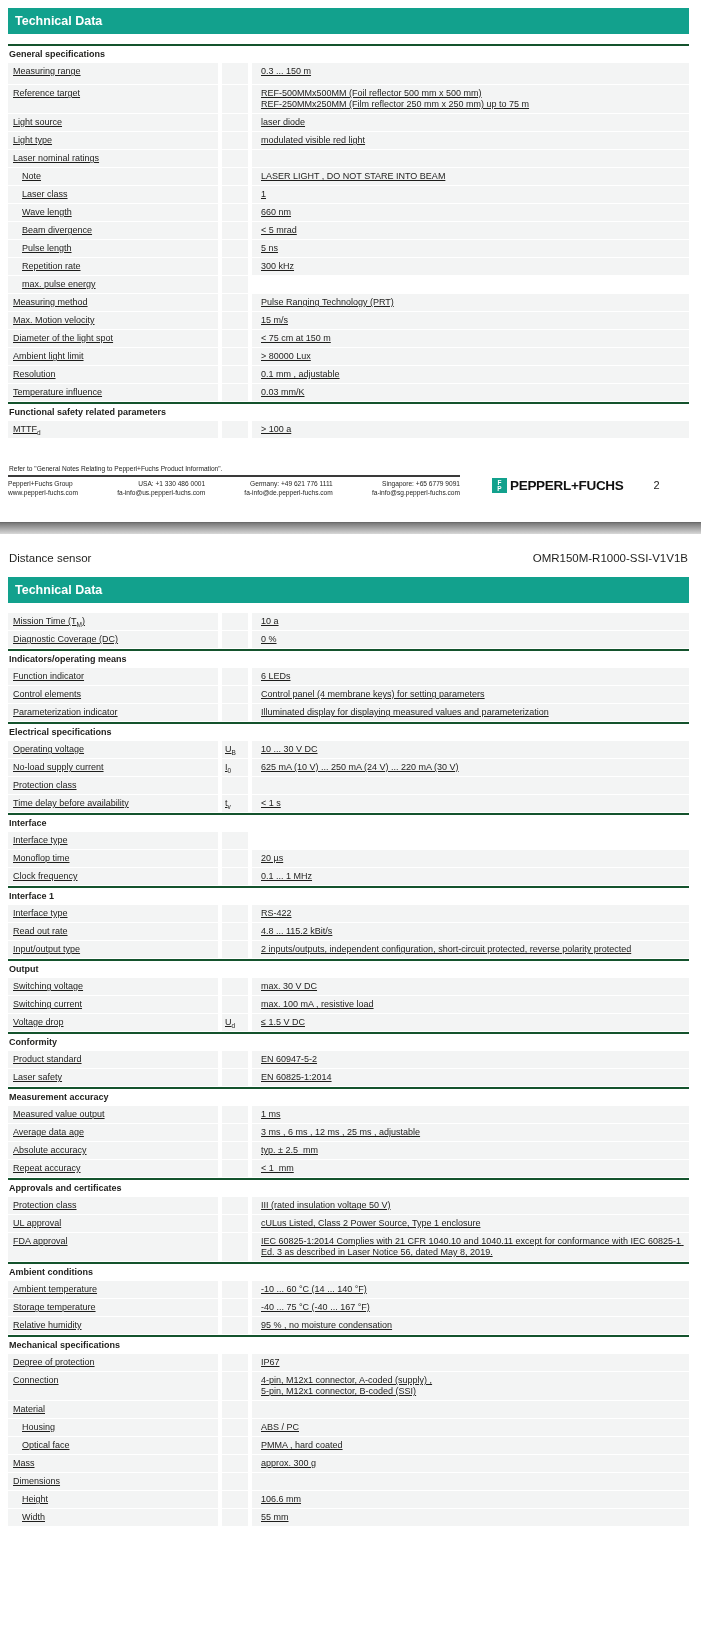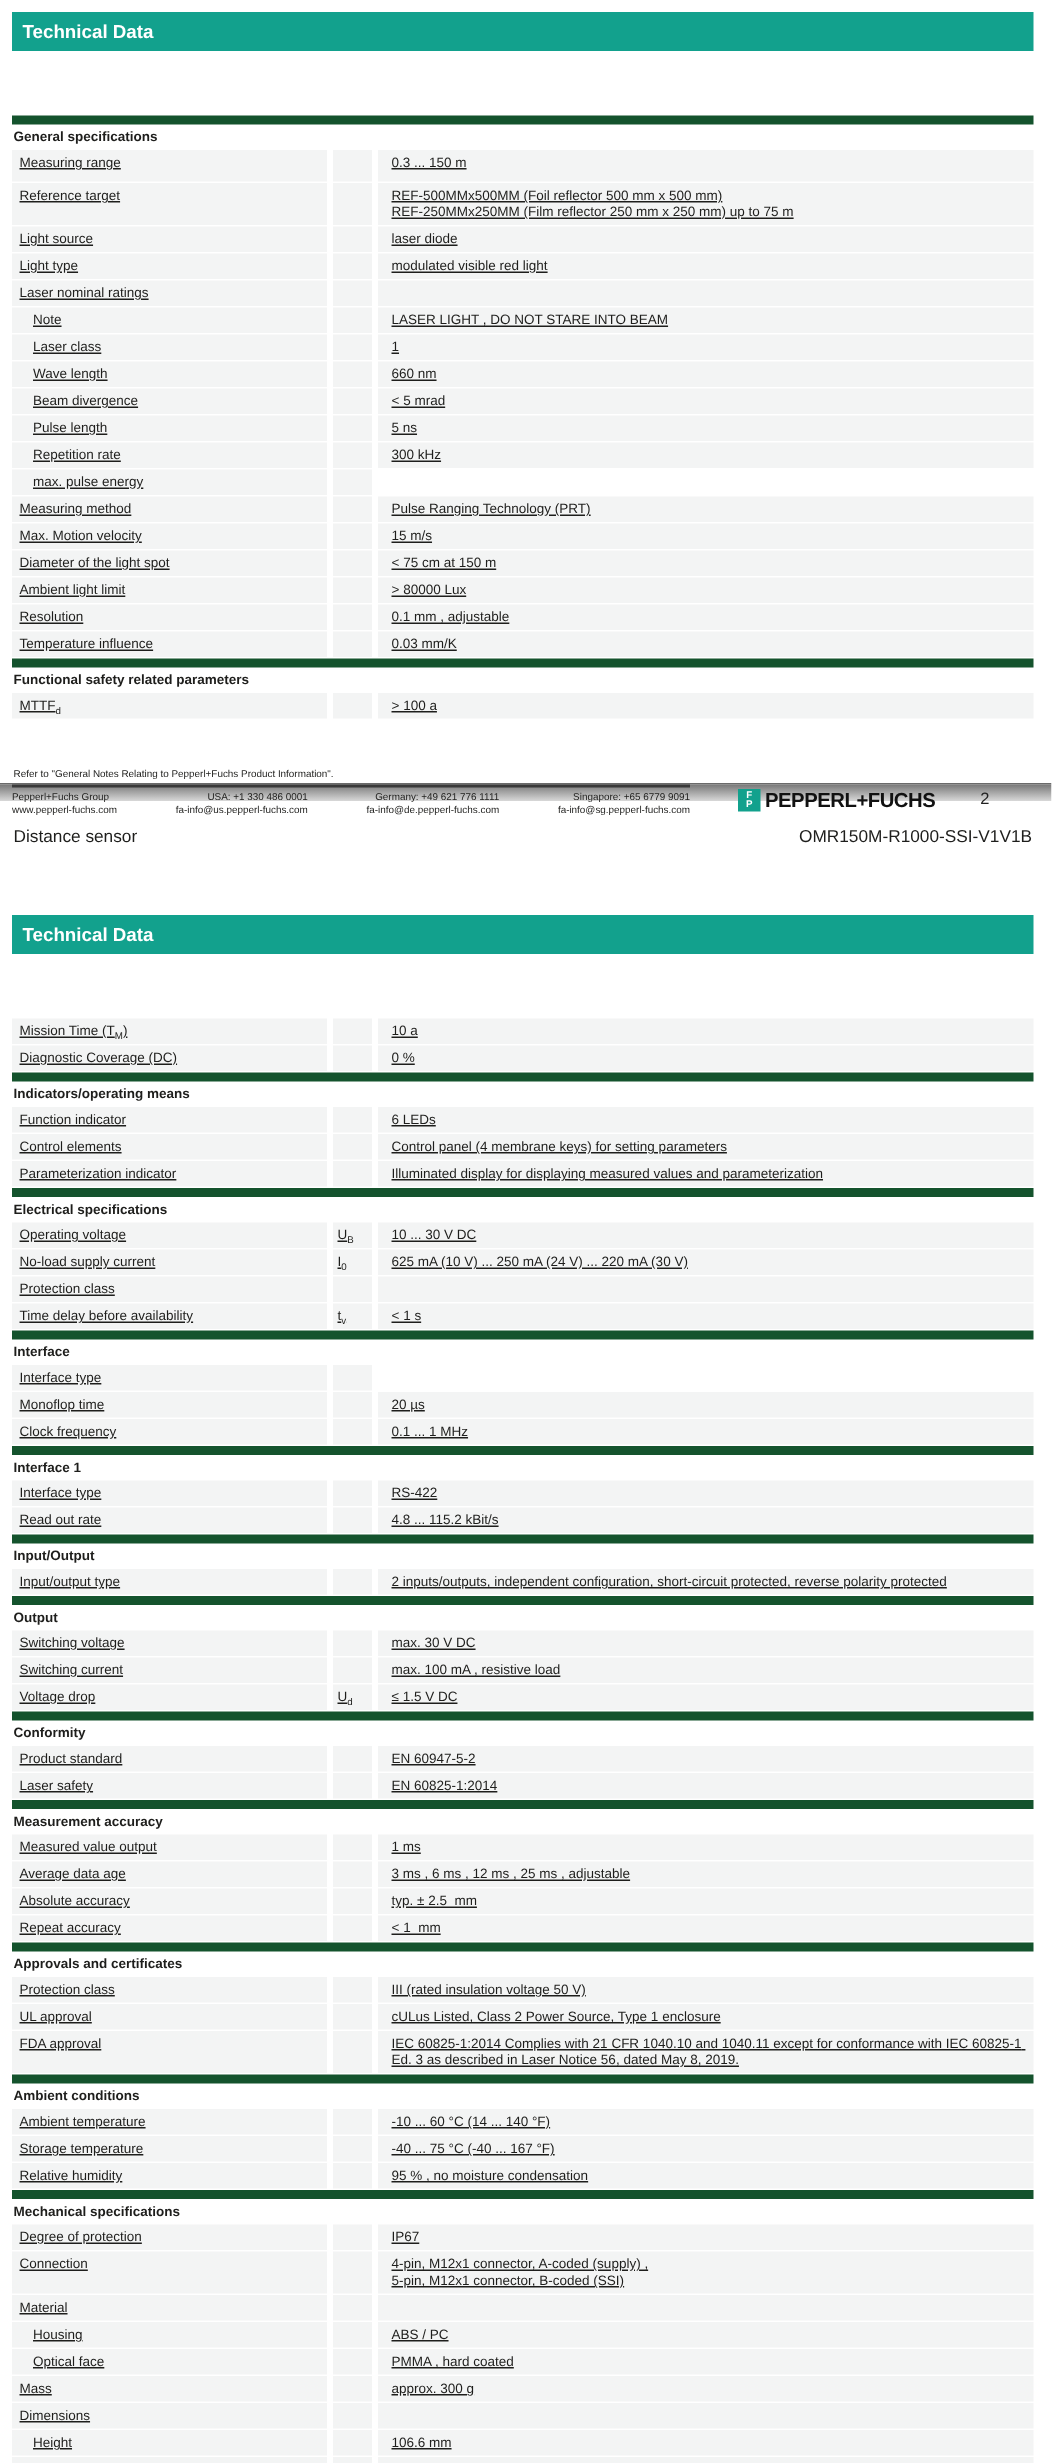--- a/index.html
+++ b/index.html
@@ -8,21 +8,20 @@
     background:#ffffff;
     font-family:"Liberation Sans", sans-serif;
     color:#1e1e1c;
   }
   .page{
     box-sizing:border-box;
     padding:8px 12px 0 8px;
     display:flex;
     flex-direction:column;
     background:#ffffff;
-    gap:33px;
   }
   #page1{height:522px;}
   #page2{height:1256px;padding-top:14px;}
   .page-sep{
     height:12px;
     background:linear-gradient(to bottom,#787878,#d8d8d8);
     border-top:1px solid #6a6a6a;
     box-sizing:border-box;
   }
   .doc-title-bar{
@@ -35,21 +34,21 @@
   }
   .tech-bar{
     color:#ffffff;
     font-weight:bold;
     font-size:12.5px;
     padding:6px 0 6px 7px;
     margin-bottom:10px;
   }
   .spec-table{font-size:9px;line-height:11px;}
   .srow{
-    border-top:6px solid #14532d;
+    border-top:2px solid #14532d;
     background:#ffffff;
     font-weight:bold;
     padding:3px 0 2px 1px;
     margin-bottom:1px;
   }
   .trow{display:flex;margin-bottom:1px;text-decoration:underline;}
   .cell{background:#f3f4f4;padding:3px 0;box-sizing:border-box;}
   .cell.label{width:210px;padding-left:5px;}
   .trow.indent1 .cell.label{padding-left:14px;}
   .cell.sym{width:26px;margin-left:4px;padding-left:3px;}
@@ -299,21 +298,20 @@
       <div class="trow">
         <div class="cell label"><span>Interface type</span></div>
         <div class="cell sym"></div>
         <div class="cell val"><span>RS-422</span></div>
       </div>
       <div class="trow">
         <div class="cell label"><span>Read out rate</span></div>
         <div class="cell sym"></div>
         <div class="cell val"><span>4.8 ... 115.2 kBit/s</span></div>
       </div>
-      <div class="srow"><span>Input/Output</span></div>
       <div class="trow">
         <div class="cell label"><span>Input/output type</span></div>
         <div class="cell sym"></div>
         <div class="cell val"><span>2 inputs/outputs, independent configuration, short-circuit protected, reverse polarity protected</span></div>
       </div>
       <div class="srow"><span>Output</span></div>
       <div class="trow">
         <div class="cell label"><span>Switching voltage</span></div>
         <div class="cell sym"></div>
         <div class="cell val"><span>max. 30 V DC</span></div>

